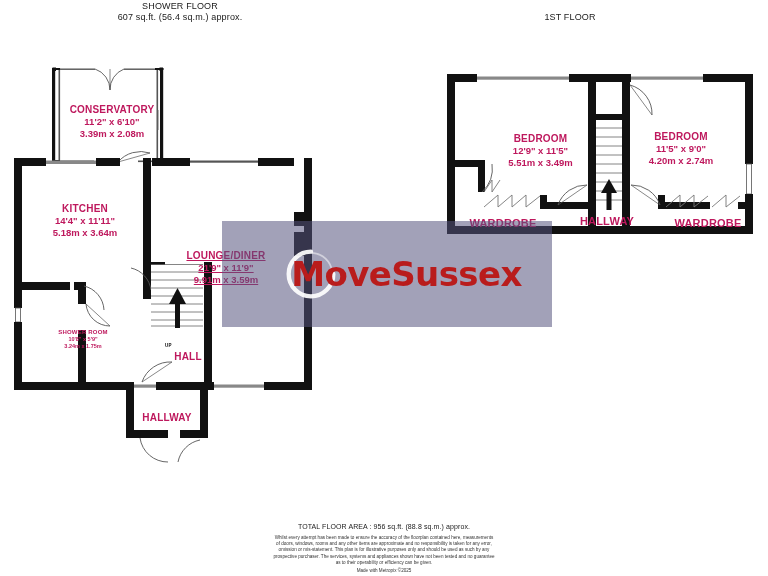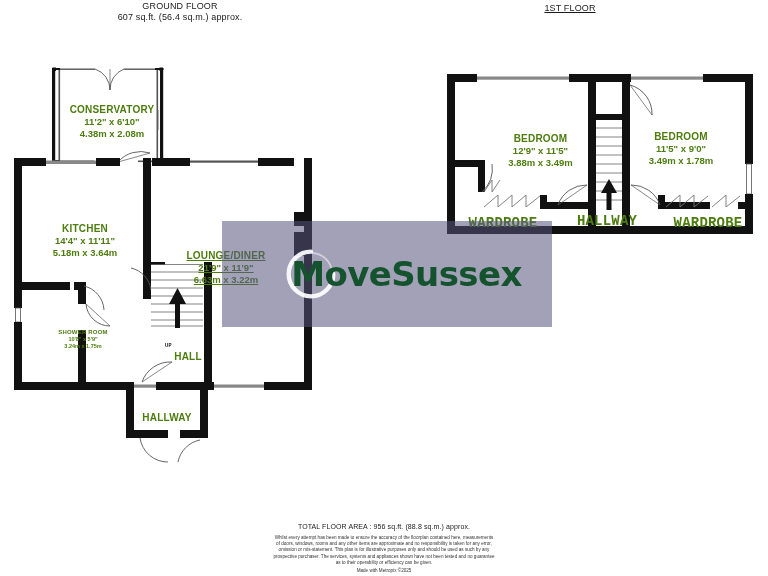--- a/index.html
+++ b/index.html
@@ -23,31 +23,31 @@
     text-align: center;
     color: #1a1a1a;
     font-size: 9px;
     line-height: 11px;
     letter-spacing: .15px;
   }
   .floor-heading .fh-title { display: block; }
   .floor-heading .fh-area  { display: block; }
 
   #ground-heading { left: 90px;  top: 1px;  width: 180px; }
-  #first-heading  { left: 480px; top: 3px;  width: 180px; text-decoration: underline; }
+  #first-heading  { left: 480px; top: 12px;  width: 180px; }
 
   
   .plan { position: absolute; }
   .plan svg { display: block; }
 
   
   .room-label {
     position: absolute;
     text-align: center;
-    color: #4d7c0f;
+    color: #be185d;
     font-weight: bold;
     white-space: nowrap;
     pointer-events: none;
   }
   .room-label .rl-name {
     display: block;
     font-size: 10px;
     line-height: 12px;
     letter-spacing: .2px;
   }
@@ -56,21 +56,21 @@
     display: block;
     font-size: 9.5px;
     line-height: 11.5px;
   }
 
   .room-label.small .rl-name { font-size: 6px; line-height: 7px; }
   .room-label.small .rl-imp,
   .room-label.small .rl-met { font-size: 5.5px; line-height: 6.5px; }
 
   .room-label.plain .rl-name { font-size: 10px; line-height: 12px; }
-  .room-label.wardrobe .rl-name { font-size: 14px; line-height: 10px; font-family: Liberation Mono, monospace; }
+  .room-label.wardrobe .rl-name { font-size: 11px; line-height: 10px; }
 
   
   .up-tag {
     position: absolute;
     font-size: 4.5px;
     font-weight: bold;
     color: #000;
     letter-spacing: .2px;
   }
 
@@ -84,21 +84,21 @@
     overflow: hidden;
   }
   #watermark .wm-inner {
     position: absolute;
     left: 0; top: 0; right: 0; bottom: 0;
     display: flex;
     align-items: center;
     justify-content: center;
   }
   #watermark .wm-text {
-    color: #14532d;
+    color: #b91c1c;
     font-size: 34px;
     font-weight: bold;
     letter-spacing: -0.6px;
     font-family: "DejaVu Sans", sans-serif;
     z-index: 2;
     margin-left: 39px;
   }
   #watermark .wm-swirl {
     position: absolute;
     left: 58px; top: 22px;
@@ -133,21 +133,21 @@
     font-size: 4.6px;
     color: #333333;
   }
 </style>
 </head>
 <body>
 
 <div id="page">
 
   <div class="floor-heading" id="ground-heading">
-    <span class="fh-title">GROUND FLOOR</span>
+    <span class="fh-title">SHOWER FLOOR</span>
     <span class="fh-area">607 sq.ft. (56.4 sq.m.) approx.</span>
   </div>
 
   <div class="floor-heading" id="first-heading">
     <span class="fh-title">1ST FLOOR</span>
   </div>
 
   <div class="plan" id="ground-plan" style="left:0px; top:0px;">
     <svg width="400" height="470" viewBox="0 0 400 470">
       <g>
@@ -266,33 +266,33 @@
           <rect x="175" y="300" width="5" height="28" fill="#111"></rect>
           <polygon points="177.5,288 186,304 169,304" fill="#111"></polygon>
         </g>
       </g>
     </svg>
   </div>
 
   <div class="room-label" id="label-conservatory" style="left:52px; top:104px; width:120px;">
     <span class="rl-name">CONSERVATORY</span>
     <span class="rl-imp">11'2"  x 6'10"</span>
-    <span class="rl-met">4.38m  x 2.08m</span>
-  </div>
-
-  <div class="room-label" id="label-kitchen" style="left:20px; top:203px; width:130px;margin-top:20px;">
+    <span class="rl-met">3.39m  x 2.08m</span>
+  </div>
+
+  <div class="room-label" id="label-kitchen" style="left:20px; top:203px; width:130px;">
     <span class="rl-name">KITCHEN</span>
     <span class="rl-imp">14'4"  x 11'11"</span>
     <span class="rl-met">5.18m  x 3.64m</span>
   </div>
 
   <div class="room-label" id="label-lounge" style="left:166px; top:250px; width:120px;text-decoration:underline;">
     <span class="rl-name">LOUNGE/DINER</span>
     <span class="rl-imp">21'9"  x 11'9"</span>
-    <span class="rl-met">6.63m  x 3.22m</span>
+    <span class="rl-met">9.91m  x 3.59m</span>
   </div>
 
   <div class="room-label small" id="label-shower" style="left:43px; top:329px; width:80px;">
     <span class="rl-name">SHOWER ROOM</span>
     <span class="rl-imp">10'8"  x 5'9"</span>
     <span class="rl-met">3.24m  x 1.75m</span>
   </div>
 
   <div class="room-label plain" id="label-hall" style="left:151px; top:351px; width:74px;">
     <span class="rl-name">HALL</span>
@@ -373,27 +373,27 @@
           <rect x="166.5" y="190" width="5" height="20" fill="#111"></rect>
           <polygon points="169,179 177,193 161,193" fill="#111"></polygon>
         </g>
       </g>
     </svg>
   </div>
 
   <div class="room-label" id="label-bedroom1" style="left:478px; top:133px; width:125px;">
     <span class="rl-name">BEDROOM</span>
     <span class="rl-imp">12'9"  x 11'5"</span>
-    <span class="rl-met">3.88m  x 3.49m</span>
+    <span class="rl-met">5.51m  x 3.49m</span>
   </div>
 
   <div class="room-label" id="label-bedroom2" style="left:621px; top:131px; width:120px;">
     <span class="rl-name">BEDROOM</span>
     <span class="rl-imp">11'5"  x 9'0"</span>
-    <span class="rl-met">3.49m  x 1.78m</span>
+    <span class="rl-met">4.20m  x 2.74m</span>
   </div>
 
   <div class="room-label wardrobe" id="label-wardrobe-left" style="left:455px; top:218px; width:96px;">
     <span class="rl-name">WARDROBE</span>
   </div>
 
   <div class="room-label wardrobe" id="label-hallway-first" style="left:567px; top:216px; width:80px;">
     <span class="rl-name">HALLWAY</span>
   </div>
 

